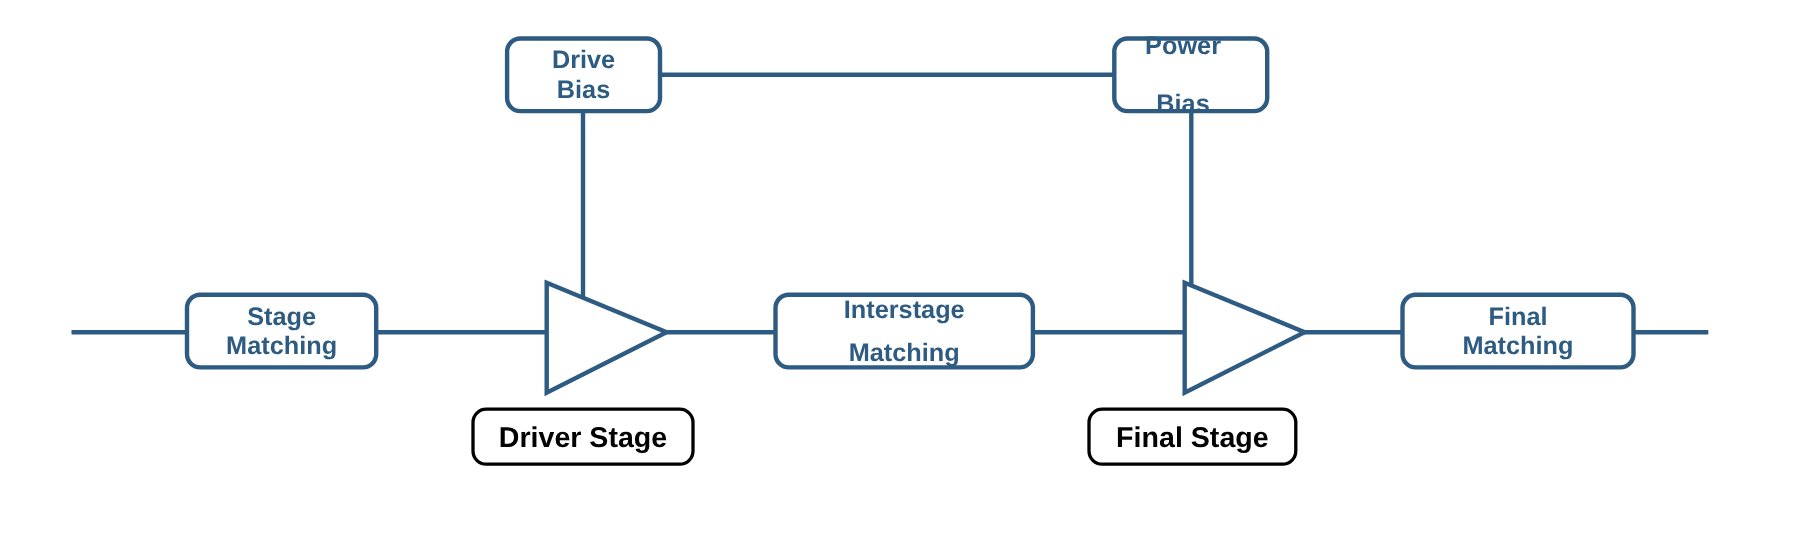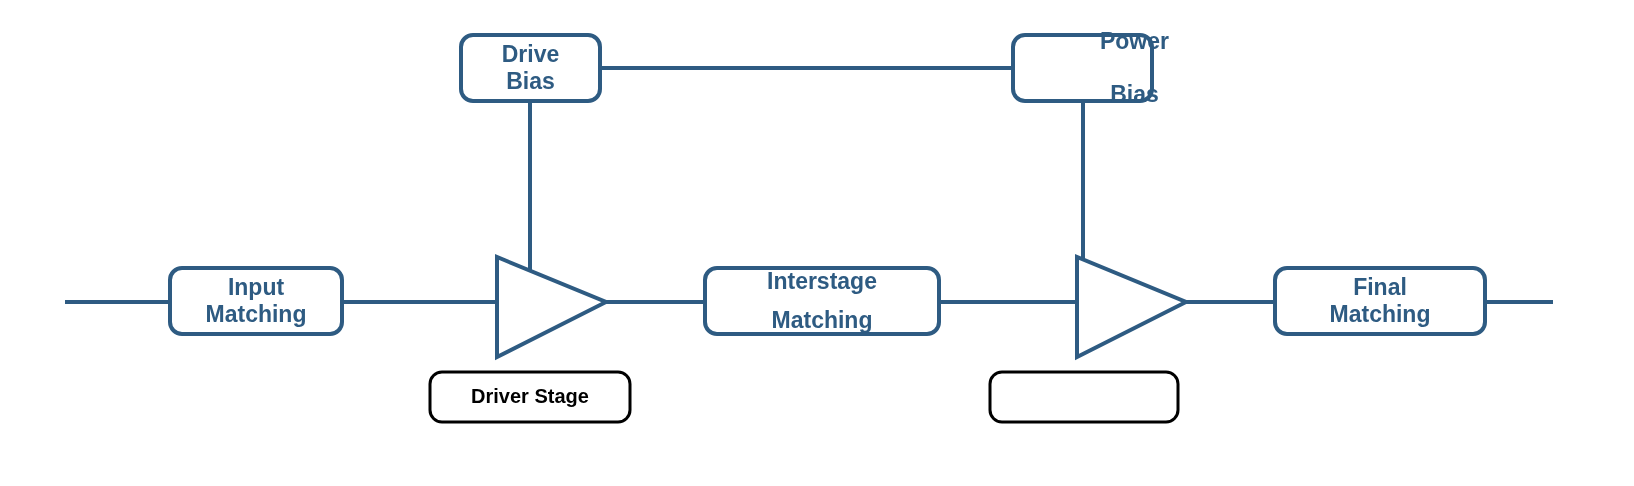--- a/index.html
+++ b/index.html
@@ -37,21 +37,21 @@
     pointer-events: none;
     white-space: pre;
   }
   .blue-text {
     color: #2E5B82;
     font-size: 23px;
     letter-spacing: 0px;
   }
   .black-text {
     color: #000000;
-    font-size: 20px;
+    font-size: 26px;
   }
 </style>
 </head>
 <body>
 
 <div id="canvas">
 
   <svg id="diagram-svg" viewBox="0 0 1634 486">
 
     <g stroke="#2E5B82" stroke-width="4" fill="none" stroke-linecap="butt">
@@ -88,42 +88,45 @@
       <polygon points="1077,257 1077,357 1186,302"></polygon>
     </g>
 
     <g fill="#ffffff" stroke="#000000" stroke-width="3">
       <rect x="430" y="372" width="200" height="50" rx="12" ry="12"></rect>
       <rect x="990" y="372" width="188" height="50" rx="12" ry="12"></rect>
     </g>
   </svg>
 
   <div class="blk-label blue-text" style="left:170px; top:268px; width:172px; height:66px;">
-    <span>Input</span>
+    <span>Stage</span>
     <span>Matching</span>
   </div>
 
   <div class="blk-label blue-text" style="left:705px; top:268px; width:234px; height:66px;justify-content:space-between;">
     <span>Interstage</span>
     <span>Matching</span>
   </div>
 
   <div class="blk-label blue-text" style="left:1275px; top:268px; width:210px; height:66px;">
     <span>Final</span>
     <span>Matching</span>
   </div>
 
   <div class="blk-label blue-text" style="left:461px; top:35px; width:139px; height:66px;">
     <span>Drive</span>
     <span>Bias</span>
   </div>
 
-  <div class="blk-label blue-text" style="left:1065px; top:35px; width:139px; height:66px;gap:25px;">
+  <div class="blk-label blue-text" style="left:1006px; top:35px; width:139px; height:66px;gap:25px;">
     <span>Power</span>
     <span>Bias</span>
   </div>
 
   <div class="blk-label black-text" style="left:430px; top:372px; width:200px; height:50px;">
     <span>Driver Stage</span>
   </div>
 
+  <div class="blk-label black-text" style="left:990px; top:372px; width:188px; height:50px;">
+    <span>Final Stage</span>
+  </div>
 
 </div>
 
 </body></html>

